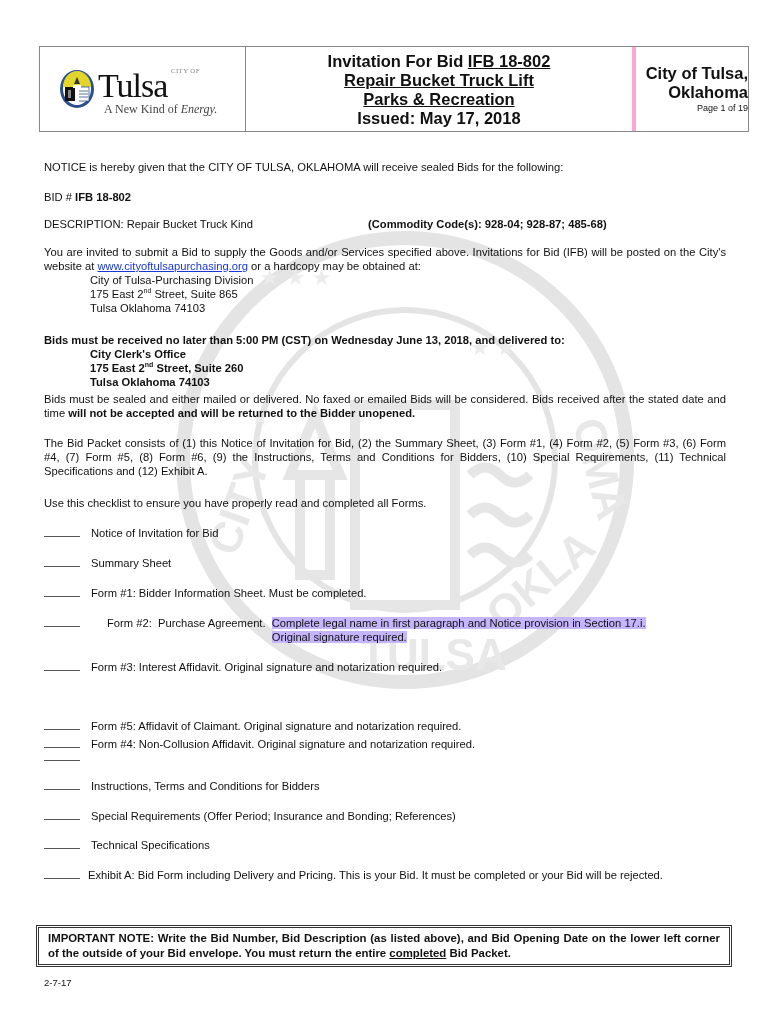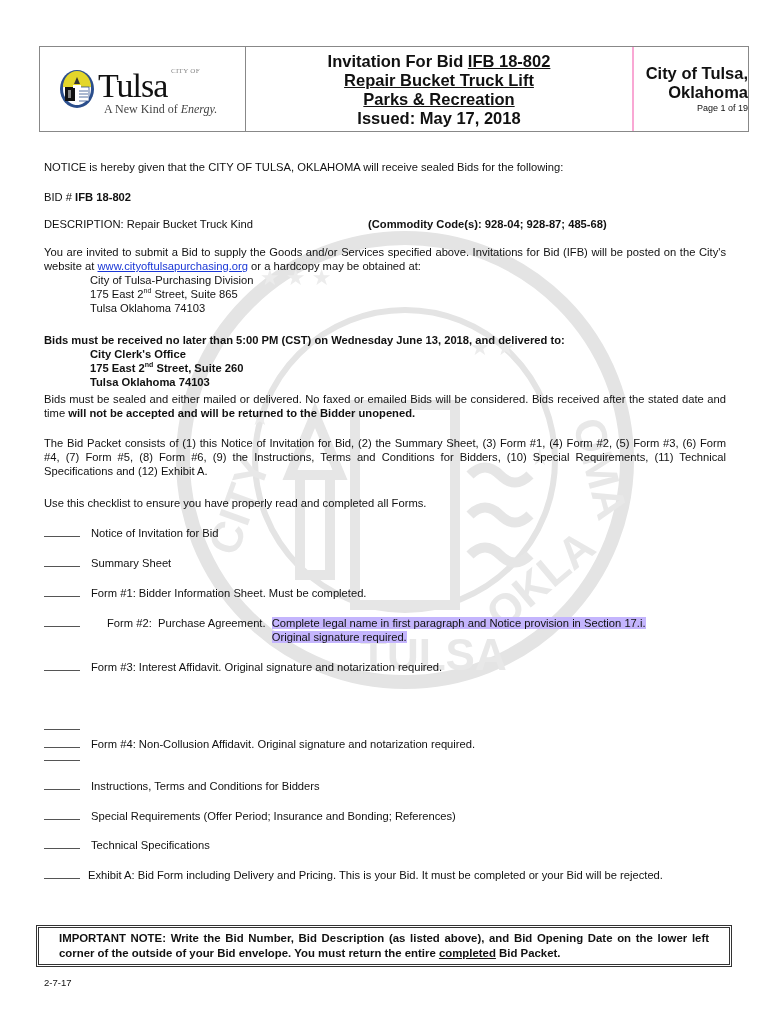--- a/index.html
+++ b/index.html
@@ -12,21 +12,21 @@
     pointer-events: none; z-index: 0;
   }
   .page { position: absolute; left: 0; top: 0; width: 770px; height: 1024px; z-index: 1; }
 
   
   .header {
     position: absolute; left: 39px; top: 46px; width: 710px; height: 86px;
     border: 1px solid #888; display: flex; box-sizing: border-box;
   }
   .hdr-logo { width: 205px; border-right: 1px solid #888; display: flex; align-items: center; justify-content: center; }
-  .hdr-title { width: 386px; border-right: 2px solid #f9a8d4; text-align: center; font-weight: bold; font-size: 16.5px; line-height: 19px; padding-top: 5px; }
+  .hdr-title { width: 386px; border-right: 4px solid #f9a8d4; text-align: center; font-weight: bold; font-size: 16.5px; line-height: 19px; padding-top: 5px; }
   .hdr-title .u { text-decoration: underline; }
   .hdr-city { flex: 1; text-align: right; font-weight: bold; font-size: 16.5px; line-height: 19px; padding-top: 17px; }
   .hdr-city .pg { font-weight: normal; font-size: 9px; line-height: 12px; display: block; }
 
   .logo-wrap { display: flex; align-items: center; }
   .logo-seal { width: 36px; height: 40px; margin-right: 3px; }
   .logo-text { position: relative; width: 128px; height: 44px; }
   .logo-cityof { position: absolute; left: 73px; top: 0; font-size: 7px; color: #888; letter-spacing: 0.3px; font-family: "Liberation Serif", serif; }
   .logo-tulsa { position: absolute; left: 0; top: 2px; font-family: "Liberation Serif", serif; font-size: 34px; line-height: 34px; color: #111; letter-spacing: -1px; }
   .logo-tag { position: absolute; left: 6px; top: 35px; font-size: 12px; color: #444; font-family: "Liberation Serif", serif; white-space: nowrap; }
@@ -38,21 +38,21 @@
   .indent { padding-left: 46px; }
   a.link { color: #1a37d6; text-decoration: underline; }
   sup { font-size: 7px; line-height: 0; }
 
   .check { position: absolute; left: 44px; width: 690px; line-height: 14px; display: flex; }
   .blank { width: 36px; border-bottom: 1px solid #555; height: 10px; margin-right: 11px; flex: none; }
   .hl { background: #c4b5fd; }
 
   .note {
     position: absolute; left: 36px; top: 925px; width: 696px; box-sizing: border-box;
-    border: 3px double #333; padding: 3px 20px; font-weight: bold; line-height: 15px; font-size: 11.4px;
+    border: 3px double #333; padding: 3px 9px; font-weight: bold; line-height: 15px; font-size: 11.4px;
   }
   .note .u { text-decoration: underline; }
   .footer { position: absolute; left: 44px; top: 977px; font-size: 9.5px; }
 </style>
 </head>
 <body>
 
 <svg class="watermark" viewBox="0 0 470 470">
   <g fill="none" stroke="#e4e4e4" stroke-width="14">
     <circle cx="235" cy="235" r="222"></circle>
@@ -168,20 +168,21 @@
   <div class="check" style="top:660px;">
       <span class="blank"></span>
       <span>Form #3:  Interest Affidavit.  Original signature and notarization required.</span>
     </div>
   <div class="check" style="top:689px;margin-top:48px;">
       <span class="blank"></span>
       <span>Form #4:  Non-Collusion Affidavit.  Original signature and notarization required.</span>
     </div>
   <div class="check" style="top:719px;">
       <span class="blank"></span>
+      <span>Form #5:  Affidavit of Claimant.  Original signature and notarization required.</span>
     </div>
   <div class="check" style="top:750px;">
       <span class="blank"></span>
     </div>
   <div class="check" style="top:779px;">
       <span class="blank"></span>
       <span>Instructions, Terms and Conditions for Bidders</span>
     </div>
   <div class="check" style="top:809px;">
       <span class="blank"></span>

